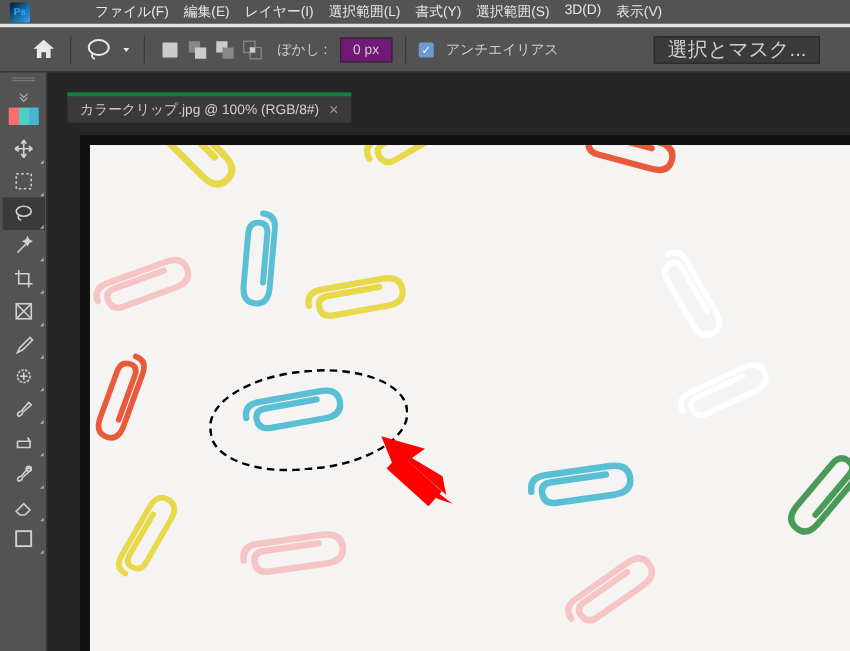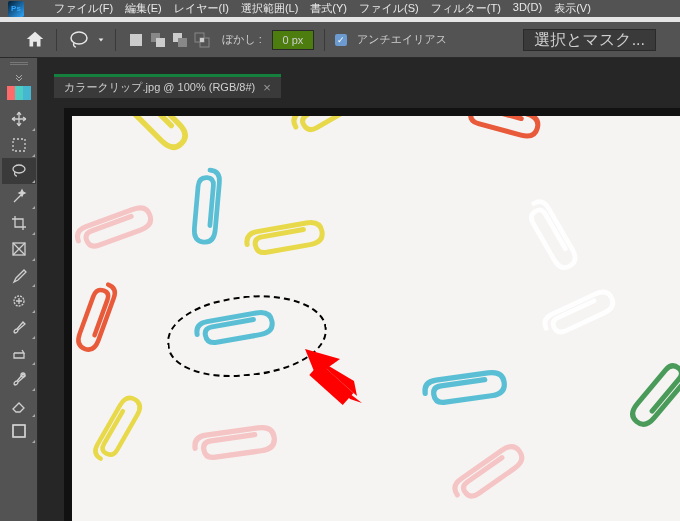--- a/index.html
+++ b/index.html
@@ -1,28 +1,28 @@
 <!DOCTYPE html>
 <html><head>
 <meta charset="utf-8">
 <style>
 *{margin:0;padding:0;box-sizing:border-box;font-family:"Meiryo","Hiragino Kaku Gothic Pro",sans-serif}
 body{width:680px;height:521px;background:#323232;overflow:hidden;position:relative}
-.menubar{height:22px;background:#535353;display:flex;align-items:center;padding:0 8px;gap:16px;color:#e8e8e8;font-size:11px;border-bottom:5px solid #e5e5e5}
+.menubar{height:22px;background:#535353;display:flex;align-items:center;padding:0 8px;gap:2px;color:#e8e8e8;font-size:11px;border-bottom:3px solid #e5e5e5}
 .ps-logo{width:16px;height:16px;background:linear-gradient(135deg,#001e36,#31a8ff);border-radius:2px;margin-right:8px;display:flex;align-items:center;justify-content:center;font-size:8px;font-weight:bold;color:#31a8ff}
 .menu-item{padding:2px 6px;cursor:pointer;white-space:nowrap}
 .optbar{height:36px;background:#535353;display:flex;align-items:center;padding:0 24px;gap:10px;border-bottom:1px solid #2a2a2a}
 .home-icon{width:22px;height:22px;fill:#e8e8e8;cursor:pointer}
 .divider{width:1px;height:22px;background:#3a3a3a}
 .lasso-icon{width:24px;height:24px}
 .dropdown-arrow{width:8px;height:8px;fill:#e8e8e8;margin-left:-4px}
 .mode-icons{display:flex;gap:2px}
 .mode-box{width:20px;height:20px;display:flex;align-items:center;justify-content:center;cursor:pointer}
 .opt-label{color:#d0d0d0;font-size:11px}
-.opt-input{width:42px;height:20px;background:#4d7c0f;border:1px solid #2a2a2a;color:#d0d0d0;font-size:11px;text-align:center}
+.opt-input{width:42px;height:20px;background:#701a75;border:1px solid #2a2a2a;color:#d0d0d0;font-size:11px;text-align:center}
 .chk{width:12px;height:12px;background:#6b9bd1;border-radius:2px;display:flex;align-items:center;justify-content:center;font-size:9px;color:#fff}
 .opt-btn{height:22px;background:#3a3a3a;border:1px solid #2a2a2a;color:#d0d0d0;font-size:16px;padding:0 10px;cursor:pointer;margin-left:auto;white-space:nowrap}
 .workspace{position:absolute;top:58px;left:0;right:0;bottom:0;display:flex}
 .toolbar{width:38px;background:#535353;border-right:1px solid #2a2a2a;display:flex;flex-direction:column;align-items:center;padding-top:4px}
 .tool-handle{width:26px;height:8px;margin-bottom:2px;display:flex;flex-direction:column;gap:1px;align-items:center}
 .tool-handle div{width:18px;height:1px;background:#777}
 .color-sw{width:24px;height:14px;background:linear-gradient(90deg,#ff6b6b 0 33%,#4ecdc4 33% 66%,#45b7d1 66%);margin-bottom:6px}
 .tool{width:34px;height:26px;display:flex;align-items:center;justify-content:center;cursor:pointer;position:relative}
 .tool.active{background:#3a3a3a}
 .tool svg{width:18px;height:18px;fill:none;stroke:#d0d0d0;stroke-width:1.3}
@@ -34,28 +34,27 @@
 .image{position:absolute;top:8px;left:8px;right:0;bottom:0;background:#f5f4f2;overflow:hidden}
 .clip{position:absolute}
 .selection{position:absolute;top:180px;left:95px;width:160px;height:80px;border:2px dashed #000;border-radius:50% 48% 50% 45%;transform:rotate(-5deg)}
 .arrow{position:absolute;top:225px;left:230px}
 </style>
 </head>
 <body>
 
 <div class="menubar">
   <div class="ps-logo">Ps</div>
-  <div id="menu-items" style="display: flex;">
+  <div id="menu-items" style="display: flex; margin-left: 36px;">
       <div class="menu-item">ファイル(F)</div>
       <div class="menu-item">編集(E)</div>
       <div class="menu-item">レイヤー(I)</div>
       <div class="menu-item">選択範囲(L)</div>
       <div class="menu-item">書式(Y)</div>
-      <div class="menu-item">ファイル(S)</div>
-      <div class="menu-item">フィルター(T)</div>
+      <div class="menu-item">選択範囲(S)</div>
       <div class="menu-item">3D(D)</div>
       <div class="menu-item">表示(V)</div>
     </div>
 </div>
 
 <div class="optbar">
   <svg class="home-icon" viewBox="0 0 24 24">
       <path fill="#e8e8e8" d="M12 3l9 8h-3v8h-4v-5h-4v5H6v-8H3z"></path>
     </svg>
   <div class="divider"></div>

